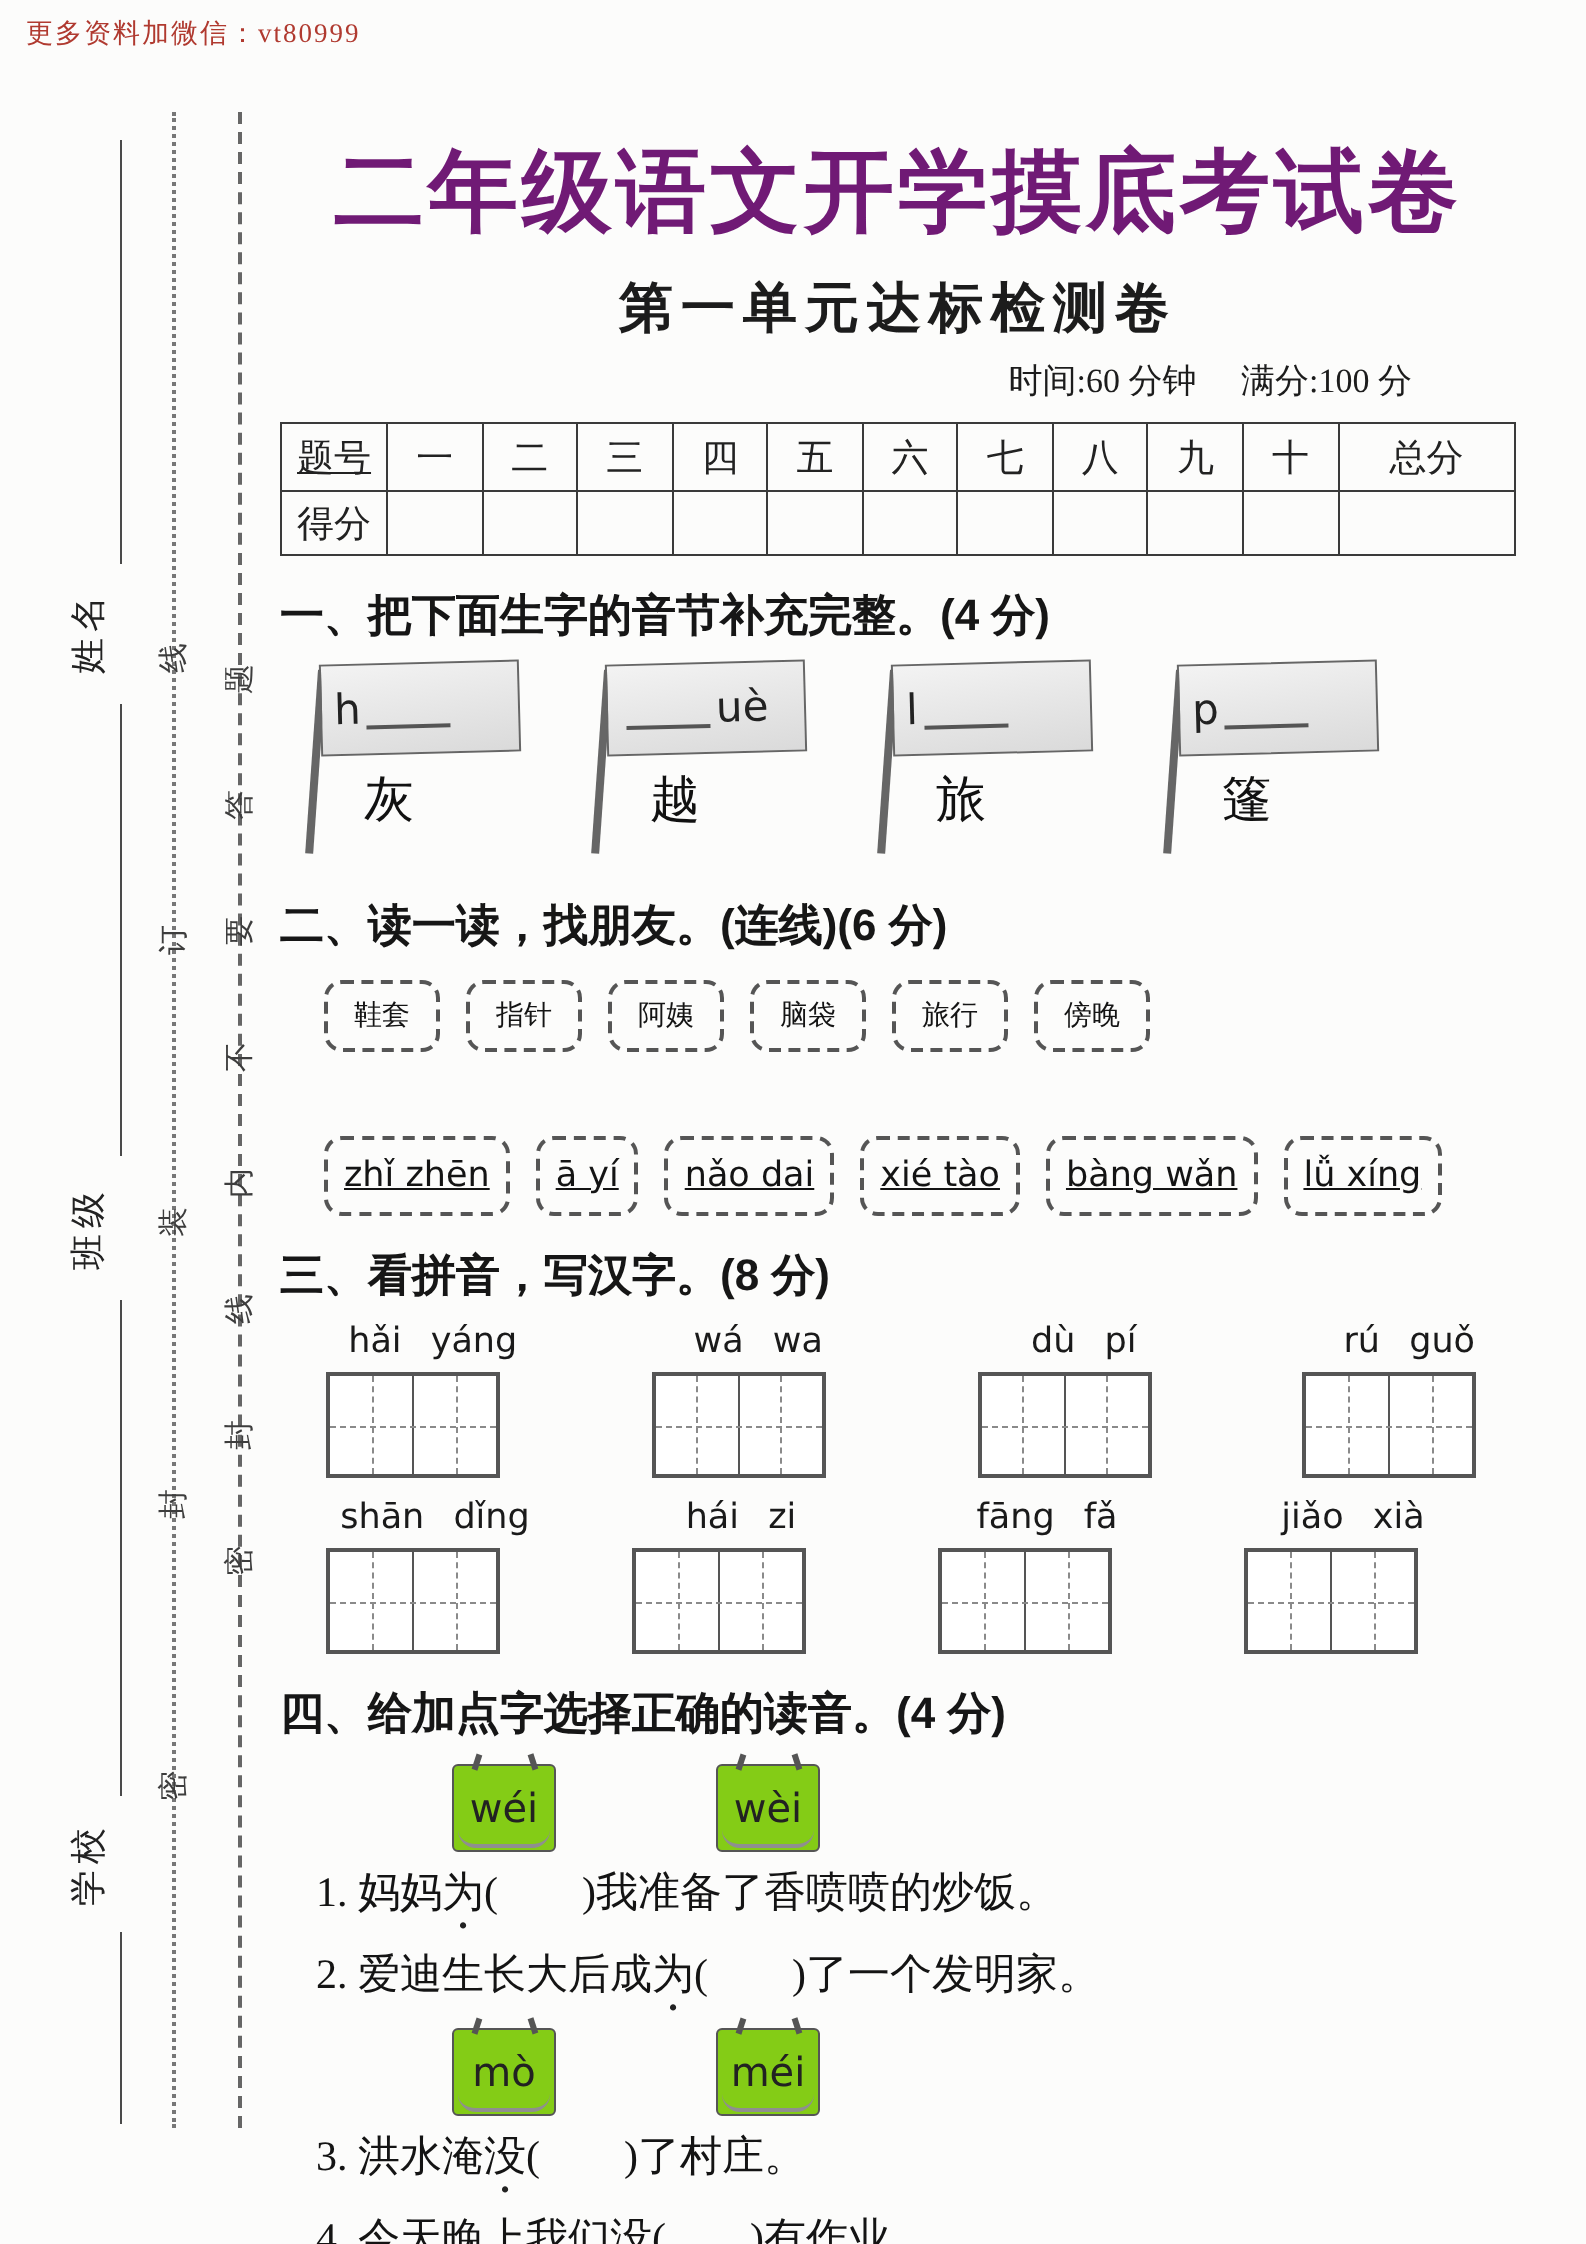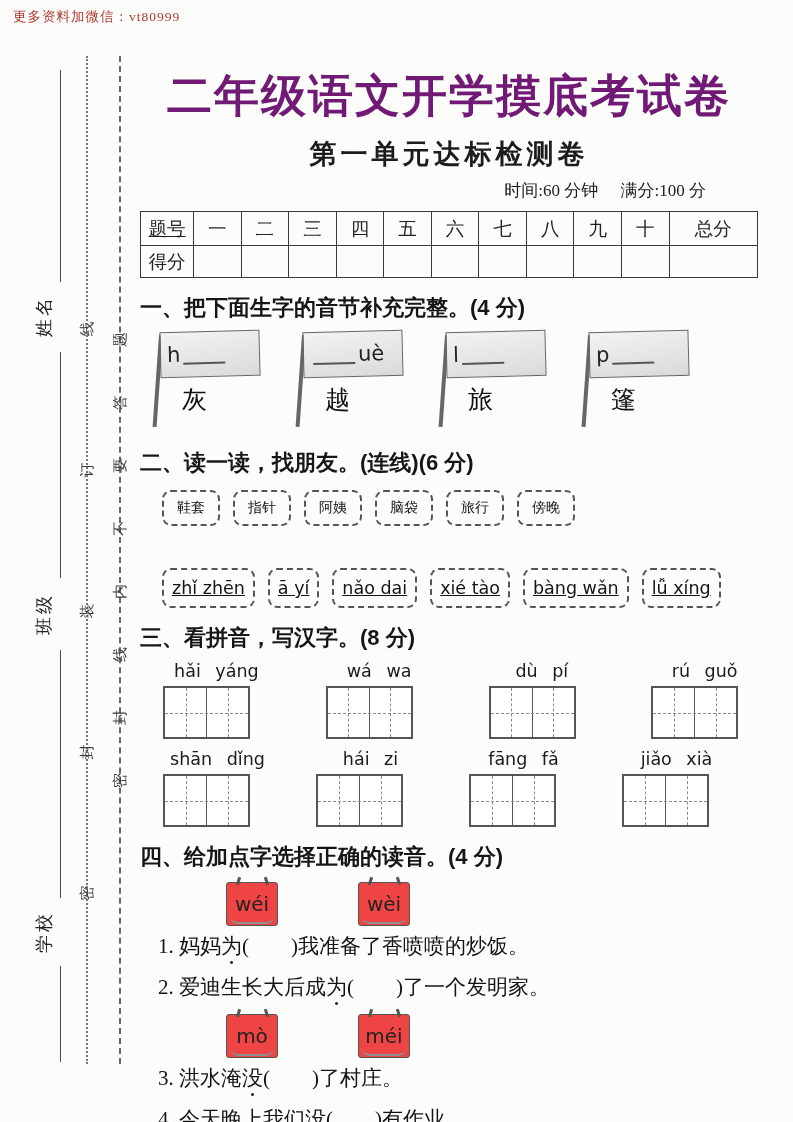--- a/index.html
+++ b/index.html
@@ -70,21 +70,21 @@
             margin-bottom:5px;word-spacing:9px;white-space:nowrap;color:#1a1a1a;}
   .hz-grid{width:87px;height:53px;border:2px solid #555;box-sizing:border-box;
            display:flex;position:relative;background:#fff;}
   .hz-cell{flex:1;position:relative;}
   .hz-cell + .hz-cell{border-left:1.5px solid #555;}
   .hz-cell::before{content:"";position:absolute;left:50%;top:0;bottom:0;border-left:1px dashed #8a8a8a;}
   .hz-grid::after{content:"";position:absolute;top:50%;left:0;right:0;border-top:1px dashed #8a8a8a;}
 
   
   .tags-row{display:flex;margin:10px 0 6px 86px;gap:80px;}
-  .tag{position:relative;width:50px;height:42px;background:#ef4444;border:1.5px solid #555;
+  .tag{position:relative;width:50px;height:42px;background:#84cc16;border:1.5px solid #555;
        border-radius:3px;display:flex;align-items:center;justify-content:center;
        font-family:"DejaVu Sans",sans-serif;font-size:20px;color:#222;}
   .tag::before,.tag::after{content:"";position:absolute;top:-6px;width:2.5px;height:8px;background:#555;}
   .tag::before{left:10px;transform:rotate(18deg);}
   .tag::after{right:10px;transform:rotate(-18deg);}
   .tag-wave{position:absolute;bottom:1px;left:2px;right:2px;height:7px;
             border-bottom:2px solid #8f8f8f;border-radius:0 0 9px 9px;}
 
   .sentence{margin:2px 0 13px 18px;font-size:21px;color:#141414;}
   .em-dot{position:relative;}

